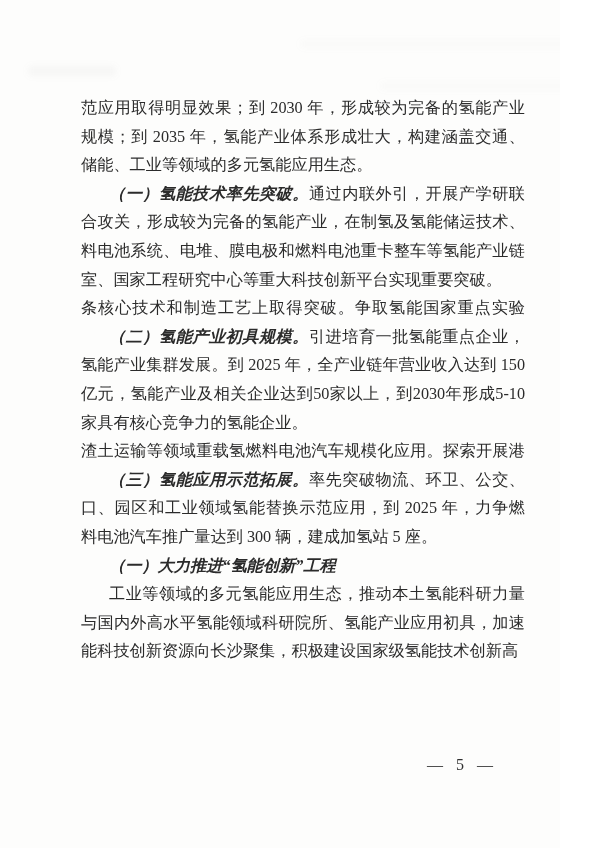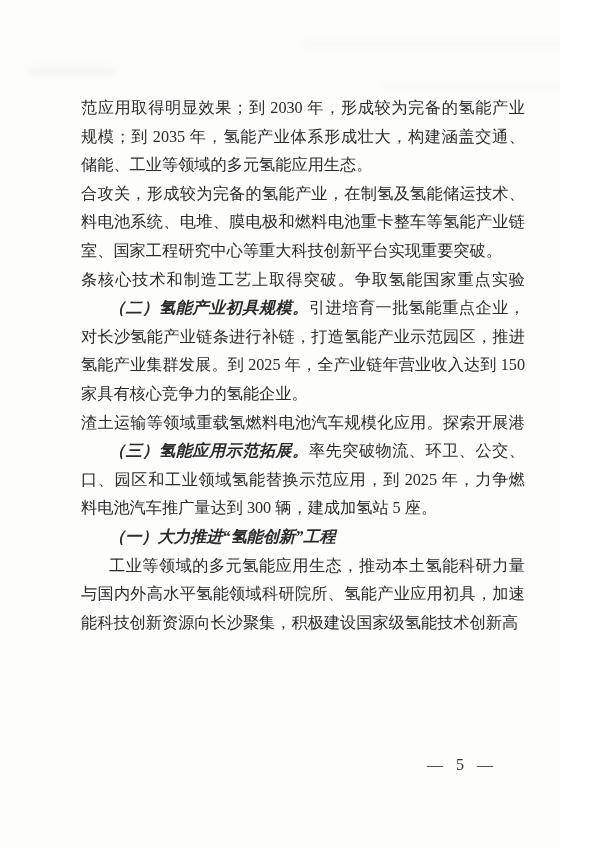--- a/index.html
+++ b/index.html
@@ -78,30 +78,31 @@
 
   <div class="content">
 
     <div class="block">
       <div class="line">范应用取得明显效果；到 2030 年，形成较为完备的氢能产业</div>
       <div class="line">规模；到 2035 年，氢能产业体系形成壮大，构建涵盖交通、</div>
       <div class="line last">储能、工业等领域的多元氢能应用生态。</div>
     </div>
 
     <div class="block">
+      <div class="line indent"><span class="lead">（一）氢能技术率先突破。</span><span>通过内联外引，开展产学研联</span></div>
       <div class="line">合攻关，形成较为完备的氢能产业，在制氢及氢能储运技术、燃</div>
       <div class="line">料电池系统、电堆、膜电极和燃料电池重卡整车等氢能产业链</div>
       <div class="line last">室、国家工程研究中心等重大科技创新平台实现重要突破。</div>
       <div class="line">条核心技术和制造工艺上取得突破。争取氢能国家重点实验</div>
     </div>
 
     <div class="block">
       <div class="line indent"><span class="lead">（二）氢能产业初具规模。</span><span>引进培育一批氢能重点企业，</span></div>
-      <div class="line">对长沙氢能产业链条进行补链，打造氢能产业示范园区，推进</div>
       <div class="line">氢能产业集群发展。到 2025 年，全产业链年营业收入达到 150</div>
+      <div class="line">亿元，氢能产业及相关企业达到50家以上，到2030年形成5-10</div>
       <div class="line last">家具有核心竞争力的氢能企业。</div>
     </div>
 
     <div class="block">
       <div class="line">渣土运输等领域重载氢燃料电池汽车规模化应用。探索开展港</div>
       <div class="line indent"><span class="lead">（三）氢能应用示范拓展。</span><span>率先突破物流、环卫、公交、</span></div>
       <div class="line">口、园区和工业领域氢能替换示范应用，到 2025 年，力争燃</div>
       <div class="line last">料电池汽车推广量达到 300 辆，建成加氢站 5 座。</div>
     </div>
 

